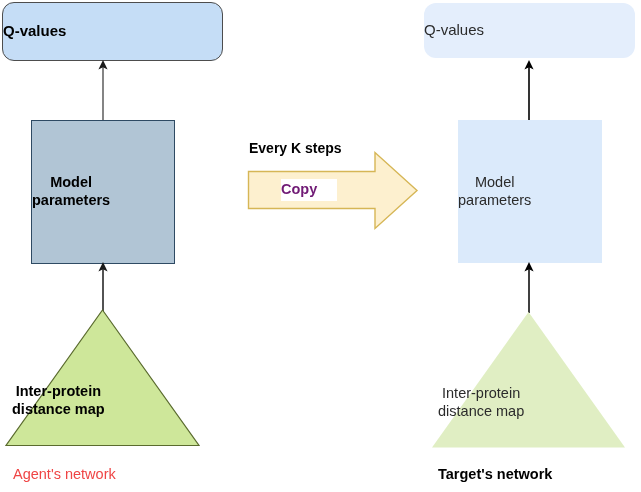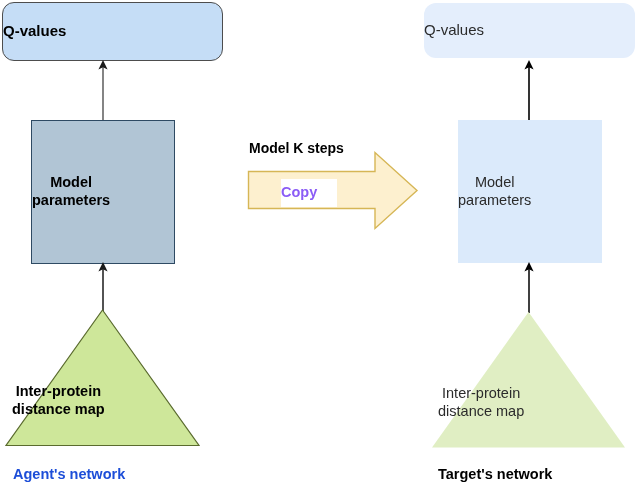--- a/index.html
+++ b/index.html
@@ -47,23 +47,23 @@
     width: 144px; height: 144px;
     background: #b1c5d5;
     border: 1px solid #2e4a63;
     color: #000000;
     font-size: 14.5px;
     font-weight: bold;
   }
   #agent-network-label {
     left: 13px; top: 464px;
     width: 180px; height: 22px;
-    color: #1d4ed8;
-    font-size: 14.5px;
-    font-weight: bold;
+    color: #ef4444;
+    font-size: 14.5px;
+    font-weight: normal;
   }
   #agent-triangle-label {
     left: 12px; top: 378px;
     width: 180px; height: 46px;
     color: #000000;
     font-size: 14.5px;
     font-weight: bold;
   }
 
   
@@ -113,23 +113,23 @@
     width: 140px; height: 20px;
     color: #000000;
     font-size: 14px;
     font-weight: bold;
     text-align: left;
     justify-content: flex-start;
   }
   #copy-label {
     position: absolute;
     left: 281px; top: 179px;
-    width: 56px; height: 28px;
+    width: 56px; height: 22px;
     background: #ffffff;
-    color: #8b5cf6;
+    color: #701a75;
     font-size: 14.5px;
     font-weight: bold;
   }
 
   .edge-svg {
     position: absolute;
     pointer-events: none;
   }
 </style>
 </head>
@@ -164,21 +164,21 @@
 
   <div class="node" id="agent-triangle-label">
     <span>
       <span>Inter-protein</span><br>
       <span>distance map</span>
     </span>
   </div>
 
   <div class="node" id="agent-network-label">Agent's network</div>
 
-  <div class="node" id="every-k-steps-label">Model K steps</div>
+  <div class="node" id="every-k-steps-label">Every K steps</div>
 
   <svg id="copy-arrow-svg" viewBox="0 0 178 86">
     <polygon points="4.5,23.5 131,23.5 131,4.5 173,42.5 131,80.5 131,60.5 4.5,60.5" fill="#fdf0cf" stroke="#d6b656" stroke-width="1.4" stroke-linejoin="miter"></polygon>
   </svg>
 
   <div class="node" id="copy-label">Copy</div>
 
   <div class="node" id="target-qvalues-box">
     <span>Q-values</span>
   </div>

